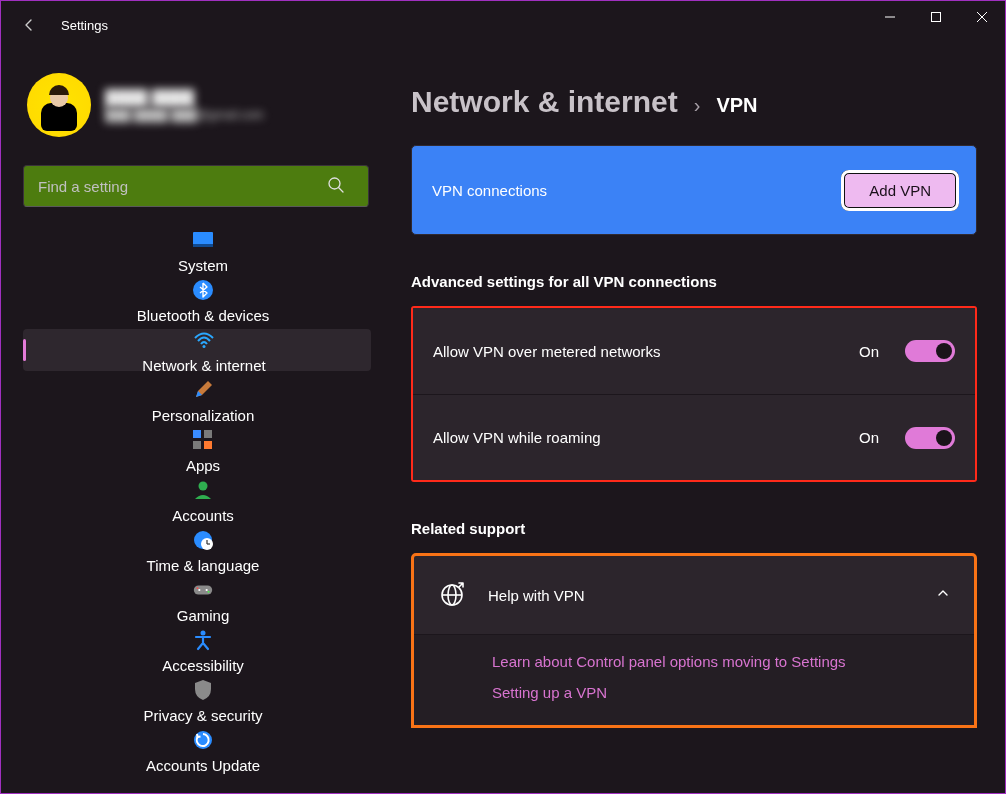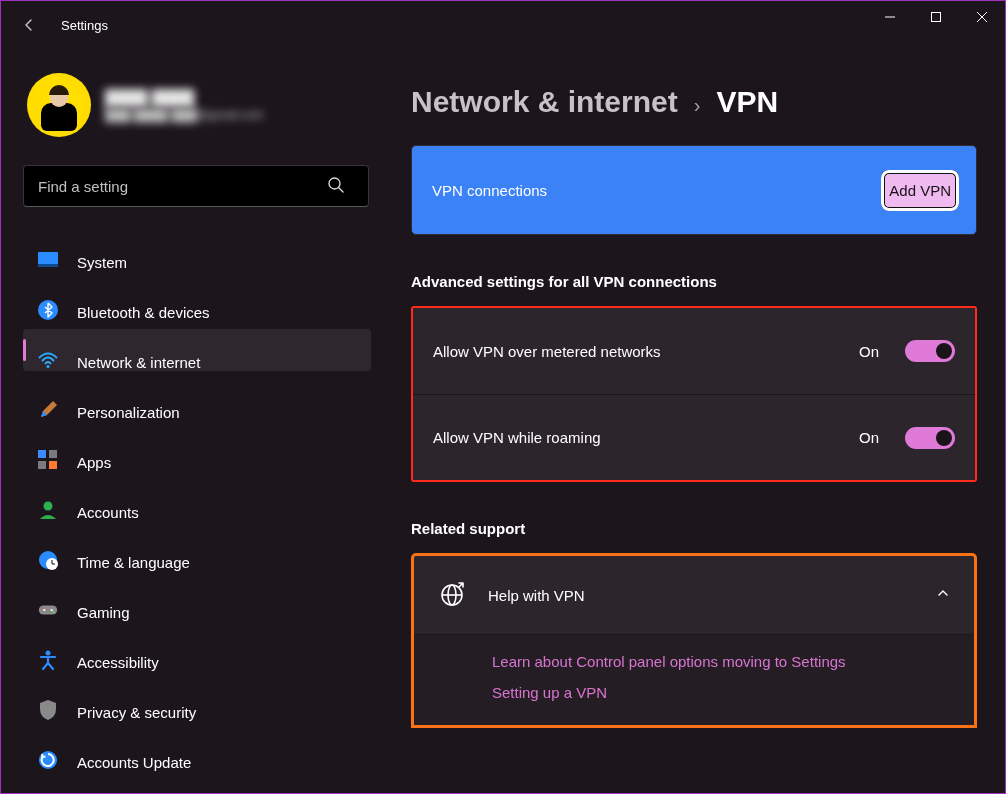--- a/index.html
+++ b/index.html
@@ -49,78 +49,79 @@
     position:absolute; bottom:42px; width:20px; height:10px; background:#2a1a0a; border-radius:10px 10px 0 0;
   }
   .profile-text .pname { font-size:15px; font-weight:600; filter: blur(4px); color:#e8e8e8;}
   .profile-text .pmail { font-size:12px; color:#bdbdbd; filter: blur(4px); margin-top:2px;}
 
   .search-wrap {
     position: relative; margin-bottom: 22px;
   }
   .search {
     width: 346px; height: 42px;
-    background:#000000;
+    background:#4d7c0f;
     border:1px solid #3a333a;
     border-bottom:1px solid #5a5a5a;
     border-radius:4px;
     padding: 0 44px 0 14px;
     color:#fff; font-size:15px;
     outline:none;
   }
   .search::placeholder { color:#c0c0c0; }
   .search-icon { position:absolute; right:24px; top:11px; color:#e0e0e0; }
 
   .nav { list-style:none; }
   .nav li {
-    display:flex; align-items:flex-end; gap:18px;
+    display:flex; align-items:center; gap:6px;
     height: 42px;
     padding-left: 14px;
     border-radius:4px;
     margin-bottom:8px;
     font-size:15px;
     color:#fff;
     cursor:pointer;
     position:relative;
+    flex-direction:column;
   }
   .nav li.selected {
     background:#2e272e;
     width: 348px;
   }
   .nav li.selected::before {
     content:""; position:absolute; left:0; top:10px; bottom:10px; width:3px; background:#e37bd8; border-radius:2px;
   }
   .nav .icon { width:22px; height:22px; display:flex; align-items:center; justify-content:center; flex-shrink:0;}
 
   
   .content { flex:1; padding: 36px 28px 0 30px; overflow:hidden;}
   .breadcrumb { display:flex; align-items:baseline; gap:16px; margin-bottom:26px;}
   .breadcrumb .crumb { font-size:30px; font-weight:600; color:#c8c2c8;}
   .breadcrumb .sep { color:#a8a0a8; font-size:20px;}
-  .breadcrumb .current { font-size:30px; font-weight:700; color:#fff;}
+  .breadcrumb .current { font-size:20px; font-weight:700; color:#fff;}
 
   .card {
     background:#3b82f6;
     border:1px solid #30292f;
     border-radius:5px;
     padding: 0 20px;
     display:flex; align-items:center;
     min-height: 90px;
     margin-bottom: 38px;
   }
   .card .card-title { font-size:15px; flex:1;}
   .add-btn {
     background:#eebaf0;
     color:#1a101a;
     border:1px solid #111;
     outline:3px solid #fff;
     outline-offset:0;
     box-shadow: 0 0 0 3px #000;
     border-radius:5px;
-    padding: 8px 4px;
+    padding: 8px 24px;
     font-size:15px;
     font-weight:500;
     cursor:pointer;
   }
 
   .section-label { font-size:15px; font-weight:600; margin-bottom:16px; color:#fff;}
 
   .highlight-group {
     border:2px solid #ff2a1a;
     border-radius:3px;

